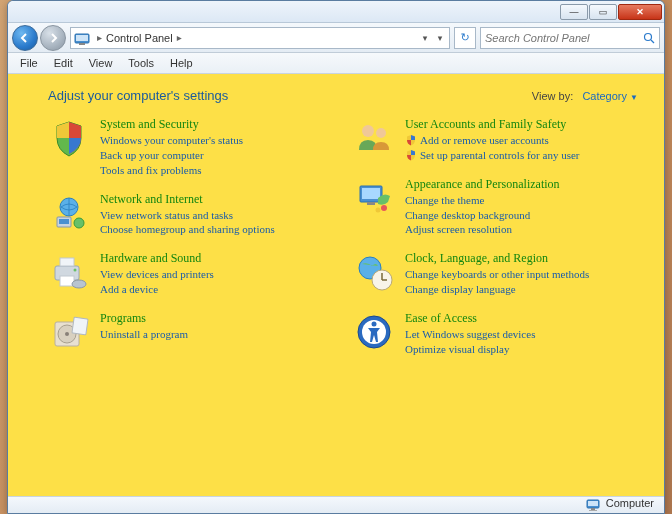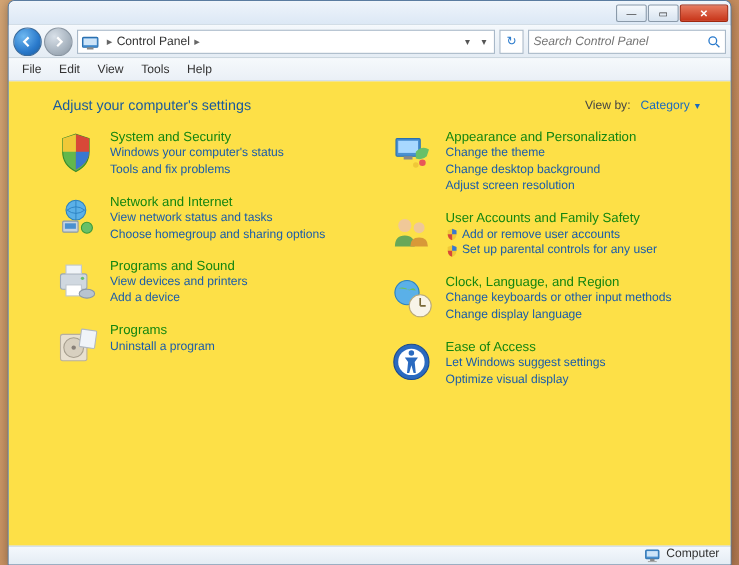--- a/index.html
+++ b/index.html
@@ -26,21 +26,21 @@
 .content { flex: 1; background: #fde047; padding: 14px 26px 10px 40px; overflow: auto; }
 .header-row { display: flex; justify-content: space-between; align-items: center; margin-bottom: 14px; }
 .header-title { color: #1a5a9c; font-size: 13px; }
 .viewby { color: #444; font-size: 11px; }
 .viewby .cat { color: #1a6ac0; }
 .viewby .dd { color:#1a6ac0; font-size:8px; }
 .columns { display: flex; gap: 20px; }
 .col { flex: 1; }
 .category { display: flex; align-items: flex-start; margin-bottom: 14px; gap: 10px; }
 .cat-icon { width: 42px; height: 42px; flex-shrink: 0; display:flex; align-items:center; justify-content:center; }
-.cat-body { flex: 1; }
+.cat-body { flex: 1; font-family: Liberation Serif, serif; }
 .cat-title { color: #138510; font-size: 12px; margin-bottom: 1px; cursor: pointer; }
 .cat-link { color: #1a5caa; font-size: 11px; line-height: 1.35; cursor: pointer; display: flex; align-items: center; gap: 3px; }
 .shield-badge { width:12px; height:12px; display:inline-flex; flex-shrink:0; }
 .statusbar { height: 17px; background: linear-gradient(#f4f8fc, #e4ecf4); border-top: 1px solid #c8d4e0; display: flex; justify-content: flex-end; padding: 0 10px; gap: 5px; color: #333; }
 .status-icon { width:16px; height:16px; }
 svg { display:block; }
 </style>
 </head>
 <body>
 
@@ -114,20 +114,21 @@
               <svg width="40" height="40" viewBox="0 0 40 40">
                 <path d="M20 4 L32 8 L32 20 Q32 32 20 38 Q8 32 8 20 L8 8 Z" fill="#62b84c" stroke="#3a8a2c"></path>
                 <path d="M20 4 L32 8 L32 20 Q32 30 20 36 L20 4 Z" fill="#d84838"></path>
                 <path d="M20 4 L20 20 L8 20 L8 8 Z" fill="#f0c838"></path>
                 <path d="M20 20 L32 20 Q32 30 20 36 Z" fill="#3878d0"></path>
               </svg>
             </div>
           <div class="cat-body">
             <div class="cat-title">System and Security</div>
             <div class="cat-link">Windows your computer's status</div>
+            <div class="cat-link">Back up your computer</div>
             <div class="cat-link">Tools and fix problems</div>
           </div>
         </div>
 
         <div class="category">
           <div class="cat-icon">
               <svg width="40" height="40" viewBox="0 0 40 40">
                 <circle cx="20" cy="14" r="9" fill="#5ab0e8" stroke="#2a80c0"></circle>
                 <path d="M12 14 Q20 8 28 14 M12 14 Q20 20 28 14 M20 5 L20 23" stroke="#2a80c0" fill="none" stroke-width="0.8"></path>
                 <rect x="8" y="24" width="14" height="10" rx="1" fill="#c8d4e0" stroke="#8898a8"></rect>
@@ -146,21 +147,21 @@
           <div class="cat-icon">
               <svg width="40" height="40" viewBox="0 0 40 40">
                 <rect x="6" y="14" width="24" height="14" rx="2" fill="#d0d8e0" stroke="#9aa8b8"></rect>
                 <rect x="11" y="6" width="14" height="8" fill="#f0f4f8" stroke="#c0c8d0"></rect>
                 <rect x="11" y="24" width="14" height="10" fill="#fff" stroke="#c0c8d0"></rect>
                 <circle cx="26" cy="18" r="1.5" fill="#68c068"></circle>
                 <ellipse cx="30" cy="32" rx="7" ry="4" fill="#b8c4d0" stroke="#8a98a8"></ellipse>
               </svg>
             </div>
           <div class="cat-body">
-            <div class="cat-title">Programs and Sound</div>
+            <div class="cat-title">Hardware and Sound</div>
             <div class="cat-link">View devices and printers</div>
             <div class="cat-link">Add a device</div>
           </div>
         </div>
 
         <div class="category">
           <div class="cat-icon">
               <svg width="40" height="40" viewBox="0 0 40 40">
                 <rect x="6" y="10" width="24" height="24" rx="2" fill="#e8e0d0" stroke="#b8b0a0"></rect>
                 <circle cx="18" cy="22" r="9" fill="#d8d0c0" stroke="#a8a090"></circle>
@@ -170,39 +171,20 @@
             </div>
           <div class="cat-body">
             <div class="cat-title">Programs</div>
             <div class="cat-link">Uninstall a program</div>
           </div>
         </div>
 
       </div>
 
       <div class="col">
-
-        <div class="category">
-          <div class="cat-icon">
-              <svg width="40" height="40" viewBox="0 0 40 40">
-                <rect x="6" y="8" width="22" height="16" rx="1" fill="#4a90d0" stroke="#2a70b0"></rect>
-                <rect x="8" y="10" width="18" height="11" fill="#a8d8ff"></rect>
-                <rect x="13" y="24" width="8" height="3" fill="#888"></rect>
-                <path d="M24 20 Q30 14 36 18 L34 24 Q30 28 24 26 Z" fill="#68c068"></path>
-                <circle cx="30" cy="30" r="3" fill="#e85858"></circle>
-                <circle cx="24" cy="32" r="2.5" fill="#f0c838"></circle>
-              </svg>
-            </div>
-          <div class="cat-body">
-            <div class="cat-title">Appearance and Personalization</div>
-            <div class="cat-link">Change the theme</div>
-            <div class="cat-link">Change desktop background</div>
-            <div class="cat-link">Adjust screen resolution</div>
-          </div>
-        </div>
 
         <div class="category">
           <div class="cat-icon">
               <svg width="40" height="40" viewBox="0 0 40 40">
                 <circle cx="14" cy="13" r="6" fill="#f0c898"></circle>
                 <path d="M5 32 Q5 22 14 22 Q23 22 23 32 Z" fill="#68a858"></path>
                 <circle cx="27" cy="15" r="5" fill="#f0c898"></circle>
                 <path d="M19 32 Q19 24 27 24 Q35 24 35 32 Z" fill="#d89838"></path>
               </svg>
             </div>
@@ -227,20 +209,39 @@
                   </svg>
                 </span>
                 <span>Set up parental controls for any user</span>
               </div>
           </div>
         </div>
 
         <div class="category">
           <div class="cat-icon">
               <svg width="40" height="40" viewBox="0 0 40 40">
+                <rect x="6" y="8" width="22" height="16" rx="1" fill="#4a90d0" stroke="#2a70b0"></rect>
+                <rect x="8" y="10" width="18" height="11" fill="#a8d8ff"></rect>
+                <rect x="13" y="24" width="8" height="3" fill="#888"></rect>
+                <path d="M24 20 Q30 14 36 18 L34 24 Q30 28 24 26 Z" fill="#68c068"></path>
+                <circle cx="30" cy="30" r="3" fill="#e85858"></circle>
+                <circle cx="24" cy="32" r="2.5" fill="#f0c838"></circle>
+              </svg>
+            </div>
+          <div class="cat-body">
+            <div class="cat-title">Appearance and Personalization</div>
+            <div class="cat-link">Change the theme</div>
+            <div class="cat-link">Change desktop background</div>
+            <div class="cat-link">Adjust screen resolution</div>
+          </div>
+        </div>
+
+        <div class="category">
+          <div class="cat-icon">
+              <svg width="40" height="40" viewBox="0 0 40 40">
                 <circle cx="16" cy="16" r="11" fill="#5ab0e8" stroke="#2a80c0"></circle>
                 <path d="M8 12 Q14 10 18 14 Q22 10 24 14" fill="#68c068"></path>
                 <circle cx="28" cy="28" r="10" fill="#f8f4e8" stroke="#b8a878"></circle>
                 <line x1="28" y1="28" x2="28" y2="21" stroke="#786838" stroke-width="1.5"></line>
                 <line x1="28" y1="28" x2="33" y2="28" stroke="#786838" stroke-width="1.5"></line>
               </svg>
             </div>
           <div class="cat-body">
             <div class="cat-title">Clock, Language, and Region</div>
             <div class="cat-link">Change keyboards or other input methods</div>
@@ -252,21 +253,21 @@
           <div class="cat-icon">
               <svg width="40" height="40" viewBox="0 0 40 40">
                 <circle cx="20" cy="20" r="16" fill="#2a6ac0" stroke="#1a4a90"></circle>
                 <circle cx="20" cy="20" r="12" fill="#fff"></circle>
                 <circle cx="20" cy="12" r="2.5" fill="#2a6ac0"></circle>
                 <path d="M14 16 L26 16 L23 20 L24 30 L22 30 L20 23 L18 30 L16 30 L17 20 Z" fill="#2a6ac0"></path>
               </svg>
             </div>
           <div class="cat-body">
             <div class="cat-title">Ease of Access</div>
-            <div class="cat-link">Let Windows suggest settings</div>
+            <div class="cat-link">Let Windows suggest devices</div>
             <div class="cat-link">Optimize visual display</div>
           </div>
         </div>
 
       </div>
     </div>
   </div>
 
   <div class="statusbar">
     <span class="status-icon">

